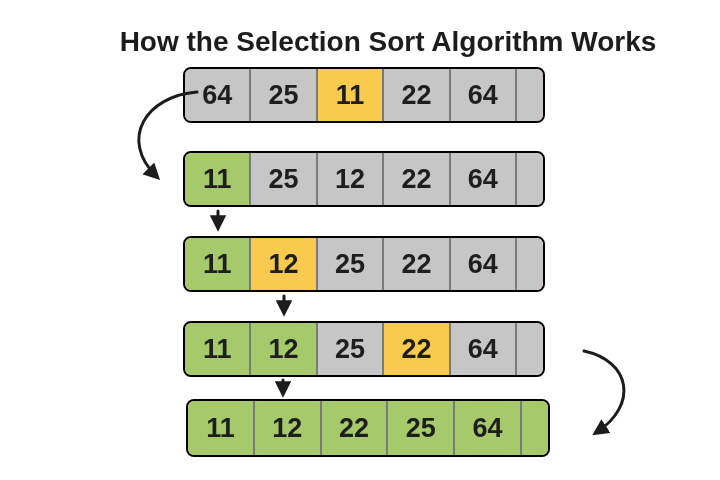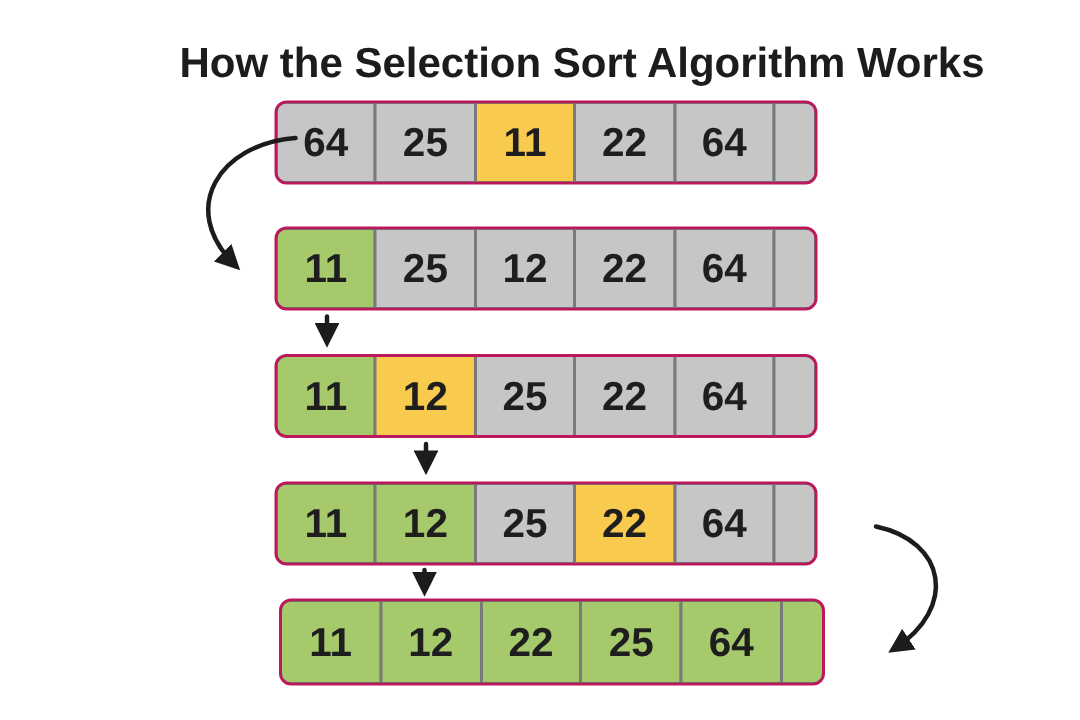--- a/index.html
+++ b/index.html
@@ -14,24 +14,24 @@
     position:absolute;top:26px;left:0;width:720px;
     text-align:center;
     font-size:28px;font-weight:700;color:#1c1c1c;
     letter-spacing:0px;
     padding-left:28px;
   }
   .row{
     position:absolute;
     display:flex;
     box-sizing:border-box;
-    border:2px solid #be185d;
+    border:2px solid #000000;
     border-radius:8px;
     overflow:hidden;
-    background:#0f766e;
+    background:#fca5a5;
   }
   .cell{
     flex:1 1 0;
     display:flex;align-items:center;justify-content:center;
     font-size:27px;font-weight:700;color:#1e1e1e;
     border-left:2px solid #7a7a7a;
   }
   .cell:first-child{border-left:none;}
   .cell.tail{flex:0 0 26px;}
   .cell[data-state="unsorted"]{background:#c6c6c6;}

